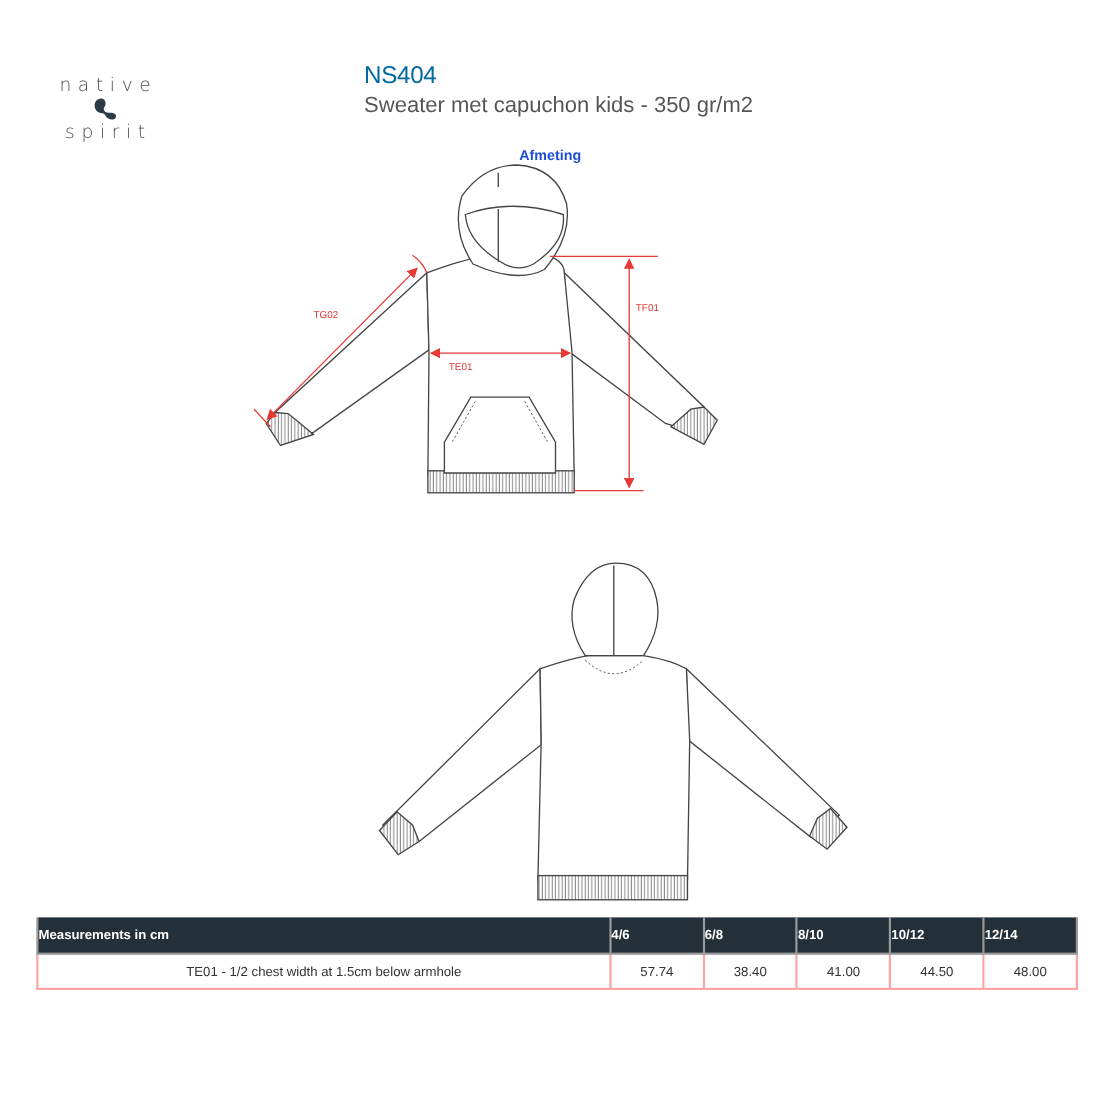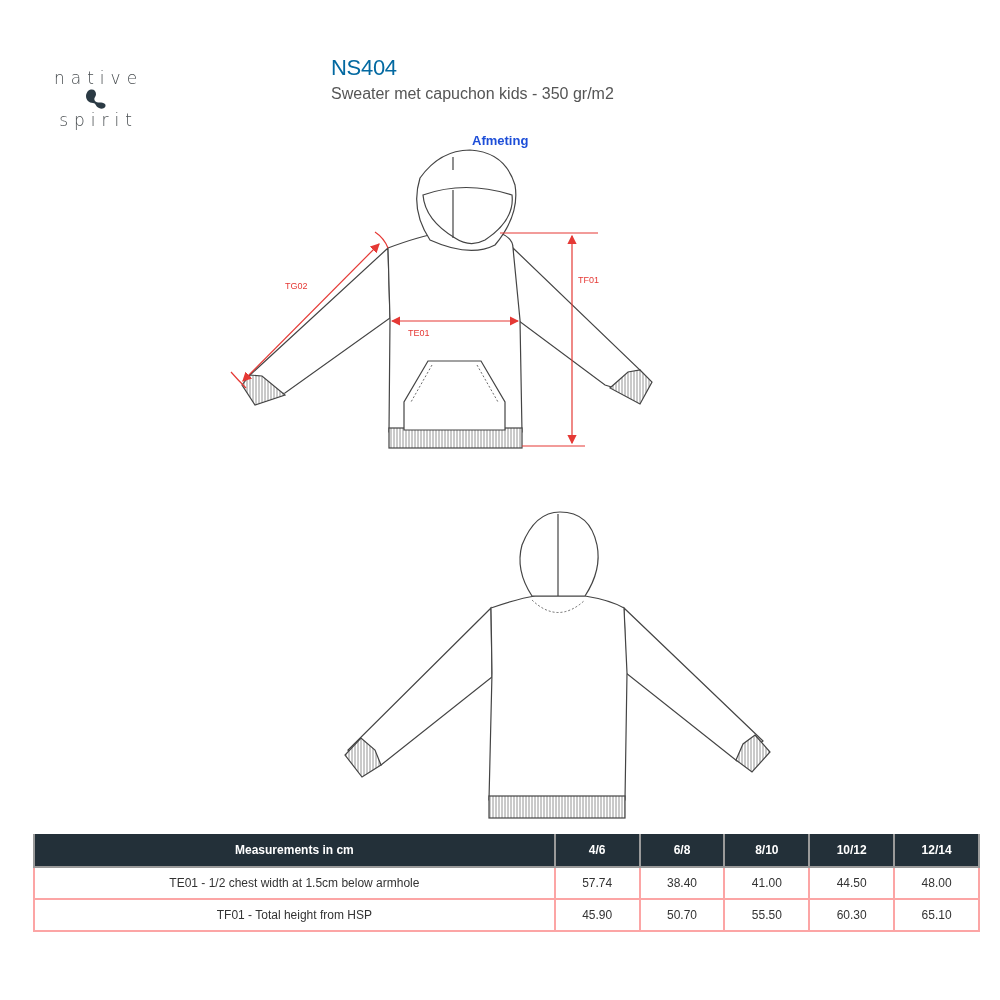--- a/index.html
+++ b/index.html
@@ -2,28 +2,28 @@
 <html><head>
 <meta charset="utf-8">
 <style>
   html, body { margin:0; padding:0; background:#ffffff; }
   body { width:1000px; height:1000px; position:relative; overflow:hidden; font-family:"DejaVu Sans", sans-serif; color:#333; }
 
   .logo { position:absolute; left:54px; top:68px; display:flex; align-items:center; font-family:"DejaVu Sans", sans-serif; font-size:17px; letter-spacing:6px; color:#4a4f52; font-weight:300;flex-direction:column; }
   .logo .mark { width:24px; height:22px; margin:0 8px 0 2px; }
 
   .title { position:absolute; left:331px; top:55px; font-size:22px; color:#0369a1; font-family:"Liberation Sans", sans-serif; letter-spacing:-0.3px; }
-  .subtitle { position:absolute; left:331px; top:85px; font-size:16px; color:#555; font-family:"Liberation Sans", sans-serif; }
+  .subtitle { position:absolute; left:331px; top:85px; font-size:20px; color:#555; font-family:"Liberation Sans", sans-serif; }
   .afmeting { position:absolute; left:472px; top:133px; font-size:13px; font-weight:bold; color:#1d4ed8; font-family:Liberation Sans, sans-serif; }
 
   .drawing { position:absolute; left:0; top:0; }
   .meas-label { font-family:"Liberation Sans", sans-serif; font-size:9px; fill:#e53935; }
 
   table.spec { position:absolute; left:33px; top:834px; width:947px; border-collapse:collapse; font-family:"Liberation Sans", sans-serif; font-size:12px; }
-  table.spec th { background:#233039; color:#fff; font-weight:bold; height:32px; border:2px solid #9a9a9a; border-top:none; text-align:center; padding:0; }
+  table.spec th { background:#233039; color:#fff; font-weight:bold; height:32px; border:2px solid #9a9a9a; border-top:none; text-align:left; padding:0; }
   table.spec td { height:30px; border:2px solid #fca5a5; text-align:center; color:#333; padding:0; }
   table.spec col.c0 { width:522px; }
   table.spec col.cn { width:85px; }
 </style>
 </head>
 <body>
 
 <div class="logo">
   <span>native</span>
   <svg class="mark" viewBox="0 0 24 22">
@@ -122,22 +122,14 @@
   </thead>
   <tbody>
     <tr>
       <td>TE01 - 1/2 chest width at 1.5cm below armhole</td>
       <td>57.74</td>
       <td>38.40</td>
       <td>41.00</td>
       <td>44.50</td>
       <td>48.00</td>
     </tr>
-    <tr>
-      <td>TF01 - Total height from HSP</td>
-      <td>45.90</td>
-      <td>50.70</td>
-      <td>55.50</td>
-      <td>60.30</td>
-      <td>65.10</td>
-    </tr>
   </tbody>
 </table>
 
 </body></html>

